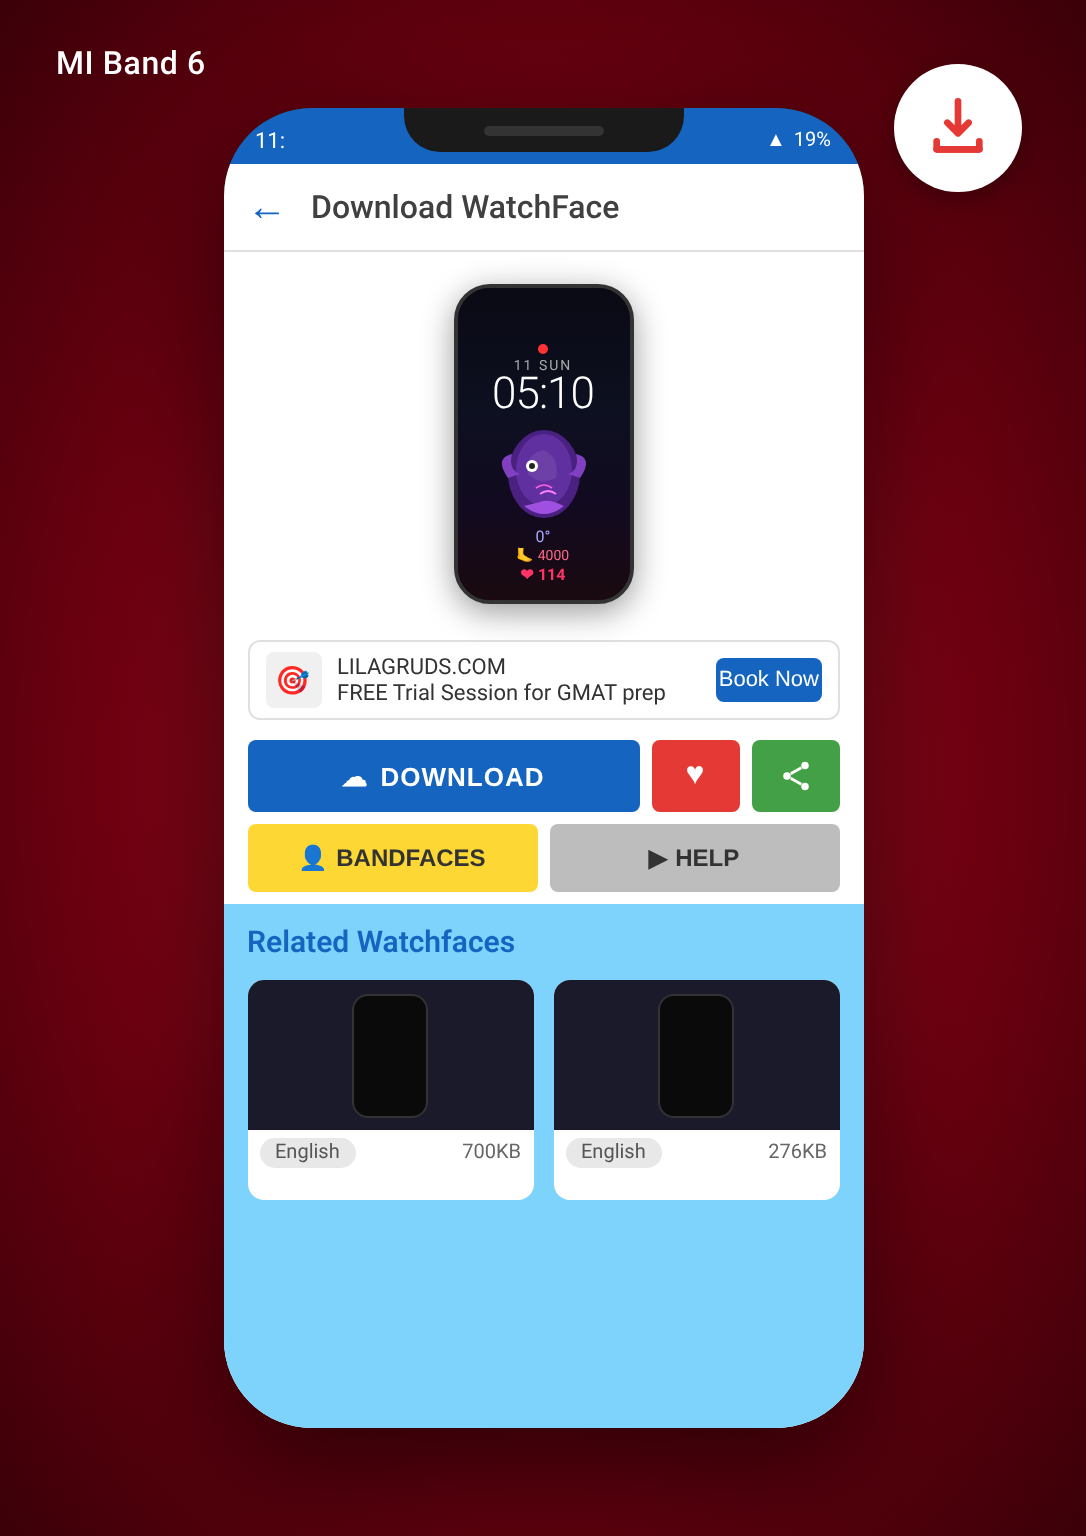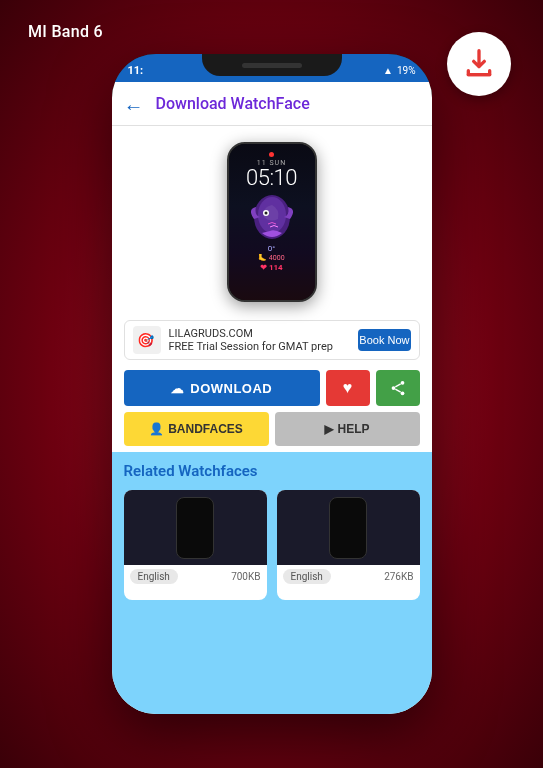--- a/index.html
+++ b/index.html
@@ -89,21 +89,21 @@
       display: flex;
       align-items: center;
       justify-content: space-between;
       padding: 0 16px;
       padding-top: 4px;
       flex-shrink: 0;
     }
     .status-time {
       color: white;
       font-size: 11px;
-      font-weight: 700;
+      font-weight: 400;
     }
     .status-icons {
       display: flex;
       align-items: center;
       gap: 4px;
       color: white;
       font-size: 10px;
     }
 
     
@@ -116,21 +116,21 @@
       gap: 12px;
       flex-shrink: 0;
       border-bottom: 1px solid #e0e0e0;
     }
     .back-arrow {
       color: #1565c0;
       font-size: 20px;
       cursor: pointer;
     }
     .app-bar-title {
-      color: #6d28d9;
+      color: #404040;
       font-size: 16px;
       font-weight: 500;
     }
 
     
     .screen-content {
       flex: 1;
       background: white;
       overflow-y: auto;
       display: flex;
@@ -162,21 +162,21 @@
       overflow: hidden;
       box-shadow: 0 4px 16px rgba(0,0,0,0.4);
     }
     .watch-screen {
       width: 100%;
       height: 100%;
       background: linear-gradient(180deg, #0a0a14 0%, #0d1020 40%, #120a20 70%, #1a0a10 100%);
       display: flex;
       flex-direction: column;
       align-items: center;
-      justify-content: flex-start;
+      justify-content: flex-end;
       padding: 8px 4px;
       position: relative;
     }
     .watch-top-info {
       display: flex;
       flex-direction: column;
       align-items: center;
     }
     .watch-dot {
       width: 5px;

